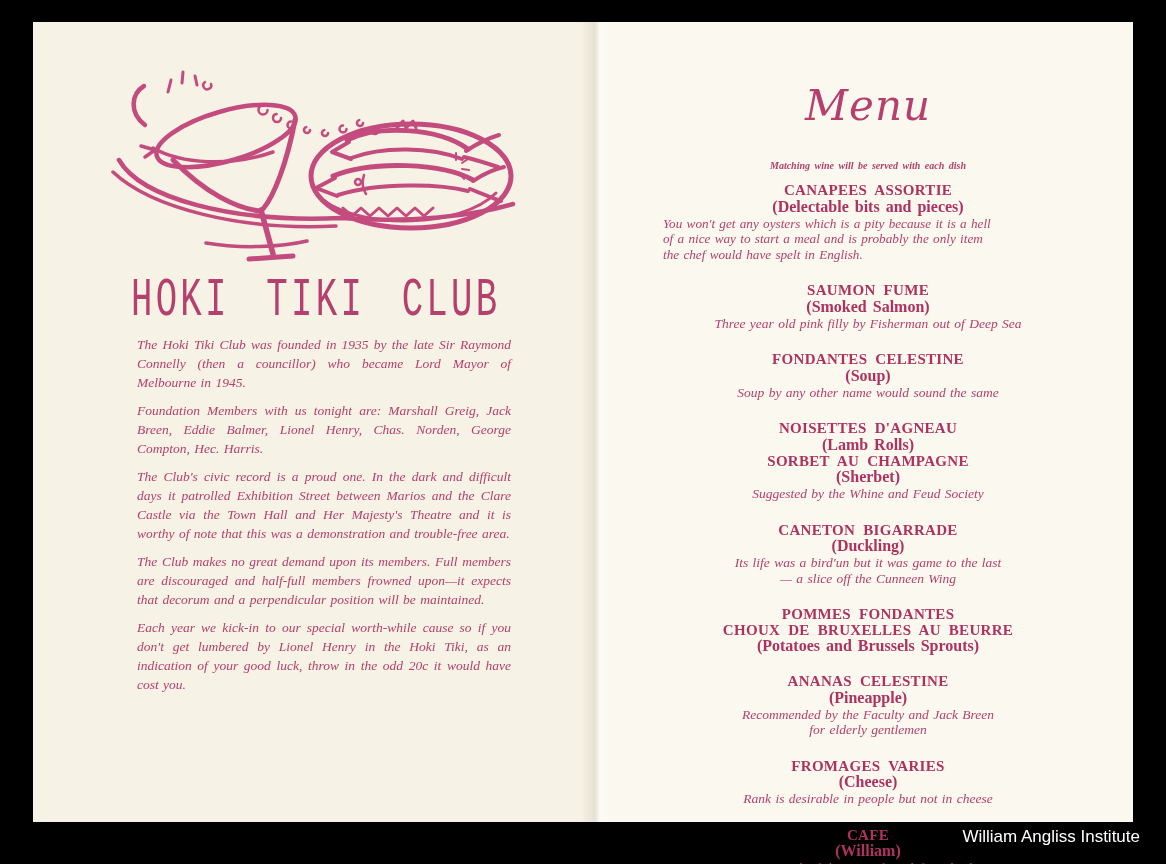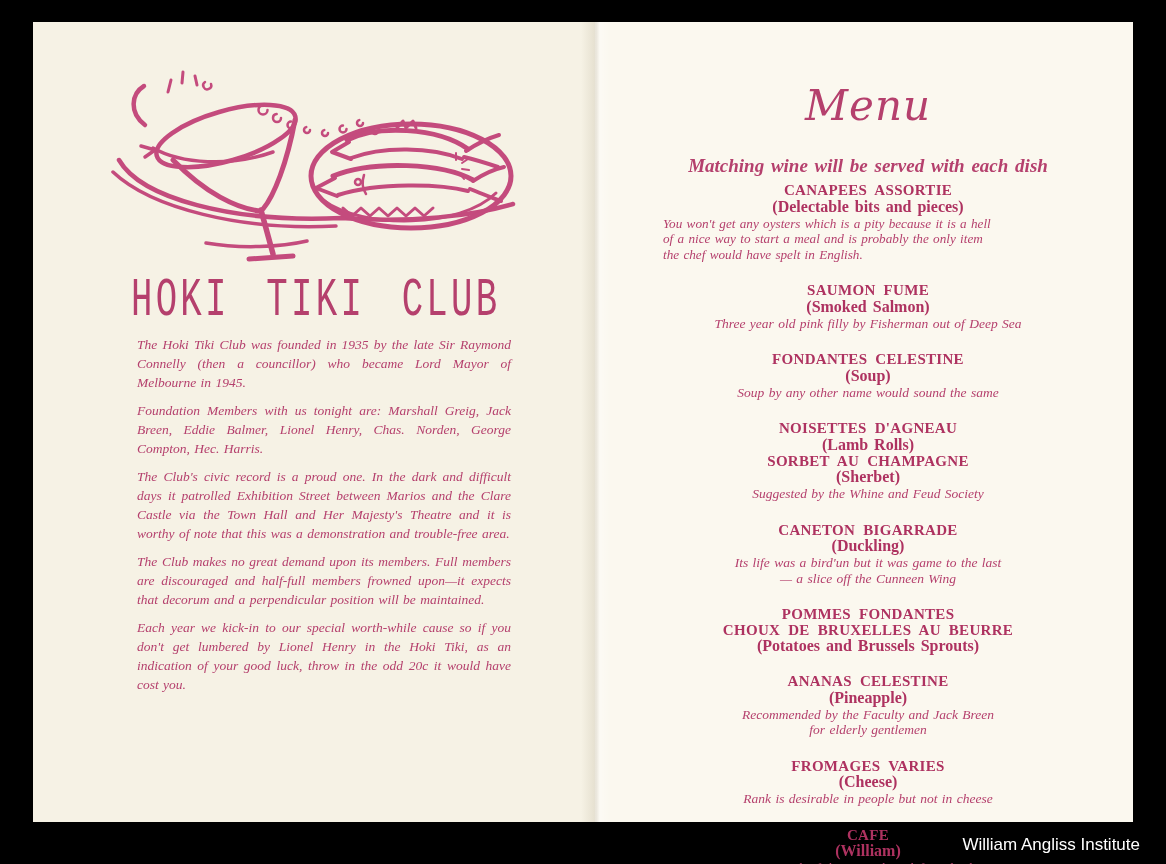--- a/index.html
+++ b/index.html
@@ -43,21 +43,21 @@
   
   .right-content{
     position:absolute;left:630px;top:60px;width:410px;
     text-align:center;color:var(--ink,#b5406d);
   }
   .menu-heading{
     font-family:"DejaVu Serif",serif;font-style:italic;
     font-size:42px;line-height:48px;margin:0 0 26px 0;letter-spacing:1px;
   }
   .menu-intro{
-    font-style:italic;font-weight:bold;font-size:19px;line-height:19px;
+    font-style:italic;font-weight:bold;font-size:10px;line-height:19px;
     word-spacing:2px;white-space:nowrap;margin-top:8px;
   }
   .course{margin-top:21px;}
   .course:first-child{margin-top:8px;}
   .course:nth-child(5){margin-top:2px;}
   .course-name{
     font-weight:bold;font-size:15px;line-height:15.5px;
     letter-spacing:0.3px;word-spacing:4px;color:var(--ink-caps,#ae3260);
     white-space:nowrap;
   }
@@ -66,21 +66,21 @@
     color:var(--ink-caps,#ae3260);white-space:nowrap;font-weight:bold;
   }
   .course-note{
     font-style:italic;font-weight:normal;font-size:13.5px;line-height:15.5px;
     margin-top:2px;word-spacing:1px;color:var(--ink,#b5406d);
   }
   .course-note .note-line{white-space:nowrap;}
   .course-note.note-justify{text-align:left;font-size:13.2px;}
   
   .caption{
-    position:absolute;right:26px;bottom:9px;
+    position:absolute;right:26px;bottom:17px;
     font-family:"Liberation Sans",sans-serif;font-size:17px;
     color:var(--caption-text,#fff);
   }
 </style>
 </head>
 <body>
 
 <div class="paper">
   <div class="page-left"></div>
   <div class="page-right"></div>

